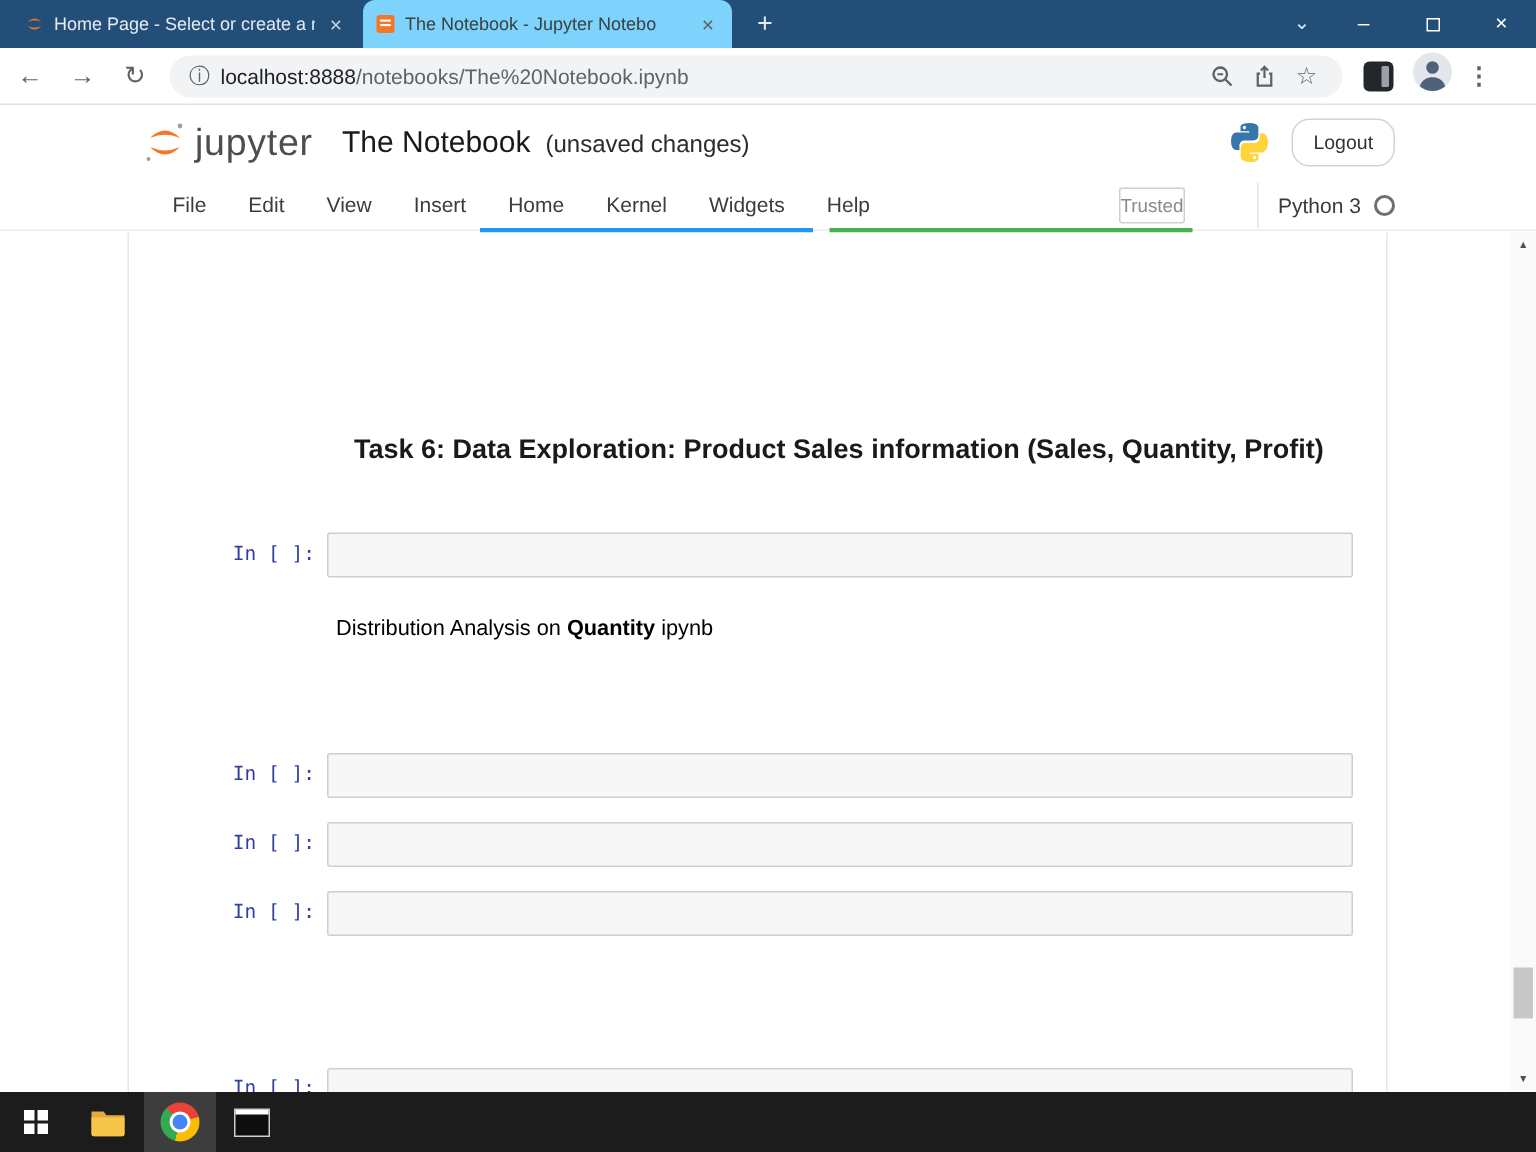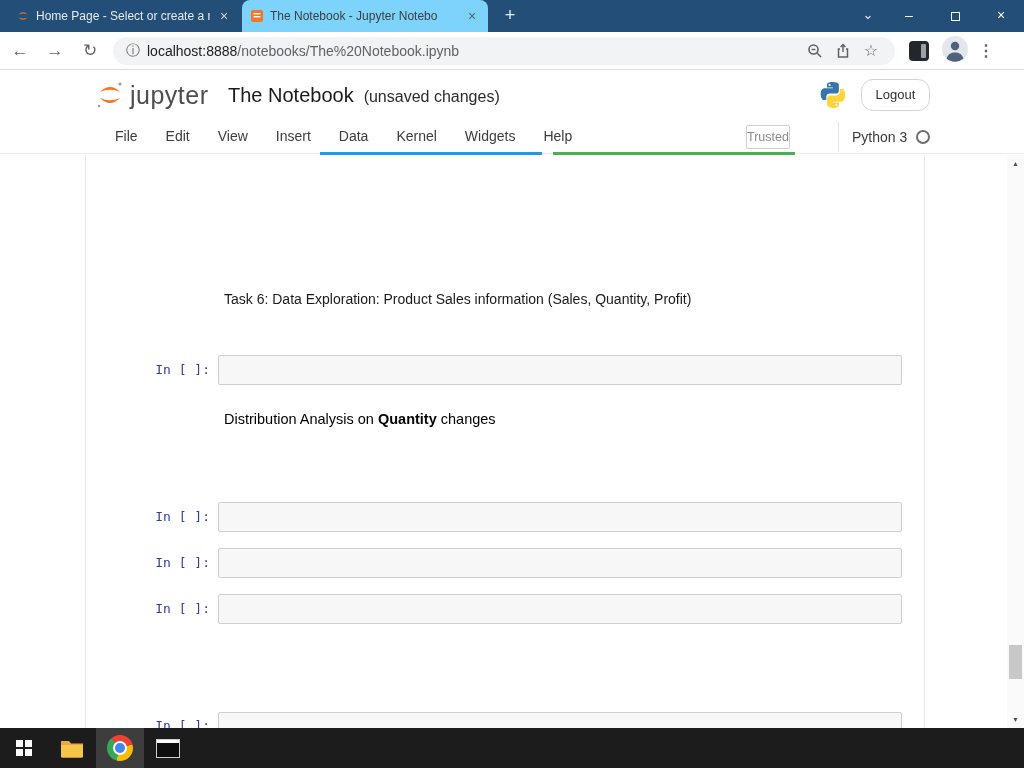--- a/index.html
+++ b/index.html
@@ -65,21 +65,21 @@
   .kernel-circle { width:14px; height:14px; border:2px solid #6f6f6f; border-radius:50%; }
 
   .blue-line { position:absolute; top:152px; left:320px; width:222px; height:3px; background:#2196f3; }
   .green-line { position:absolute; top:152px; left:553px; width:242px; height:3px; background:#4caf50; }
 
   
   .content { position:absolute; top:155px; left:0; width:1024px; height:573px; background:#fff; overflow:hidden; }
   .nb-border-left, .nb-border-right { position:absolute; top:0; bottom:0; width:1px; background:#e7e7e7; }
   .nb-border-left { left:85px; }
   .nb-border-right { left:924px; }
-  .nb-heading { position:absolute; left:224px; top:134px; width:690px; font-size:14px; font-weight:normal;
+  .nb-heading { position:absolute; left:236px; top:134px; width:690px; font-size:18px; font-weight:bold;
                 color:#1a1a1a; line-height:21px; }
   .prompt { position:absolute; left:120px; width:90px; text-align:right;
             font-family:"DejaVu Sans Mono", monospace; font-size:13px; color:#303f9f; }
   .p1{top:207px} .p2{top:354px} .p3{top:400px} .p4{top:446px} .p5{top:563px}
   .cellbox { position:absolute; left:218px; width:684px; height:30px; background:#f7f7f7;
              border:1px solid #cfcfcf; border-radius:2px; }
   .c1{top:200px} .c2{top:347px} .c3{top:393px} .c4{top:439px} .c5{top:557px}
   .md { position:absolute; left:224px; font-size:14.5px; color:#000; }
   .md1{top:256px} .md2{top:305px} .md3{top:492px; width:668px; line-height:22px;}
   .md b { font-weight:bold; }
@@ -197,21 +197,21 @@
   </div>
   <div class="logout-btn">Logout</div>
 </div>
 
 <div class="jmenubar">
   <div class="menu-items">
     <div class="menu-item">File</div>
     <div class="menu-item">Edit</div>
     <div class="menu-item">View</div>
     <div class="menu-item">Insert</div>
-    <div class="menu-item">Data</div>
+    <div class="menu-item">Home</div>
     <div class="menu-item">Kernel</div>
     <div class="menu-item">Widgets</div>
     <div class="menu-item">Help</div>
   </div>
   <div class="trusted-badge">Trusted</div>
   <div class="menu-divider"></div>
   <div class="kernel-ind">
     <span class="kernel-name">Python 3</span>
     <span class="kernel-circle"></span>
   </div>
@@ -223,21 +223,21 @@
 <div class="content">
   <div class="nb-border-left"></div>
   <div class="nb-border-right"></div>
 
   <div class="nb-heading">Task 6: Data Exploration: Product Sales information (Sales, Quantity, Profit)</div>
 
   <div class="prompt p1">In [ ]:</div>
   <div class="cellbox c1"></div>
 
   <div class="md md1">
-    <span>Distribution Analysis on </span><b>Quantity</b><span> changes</span>
+    <span>Distribution Analysis on </span><b>Quantity</b><span> ipynb</span>
   </div>
 
 
   <div class="prompt p2">In [ ]:</div>
   <div class="cellbox c2"></div>
 
   <div class="prompt p3">In [ ]:</div>
   <div class="cellbox c3"></div>
 
   <div class="prompt p4">In [ ]:</div>

